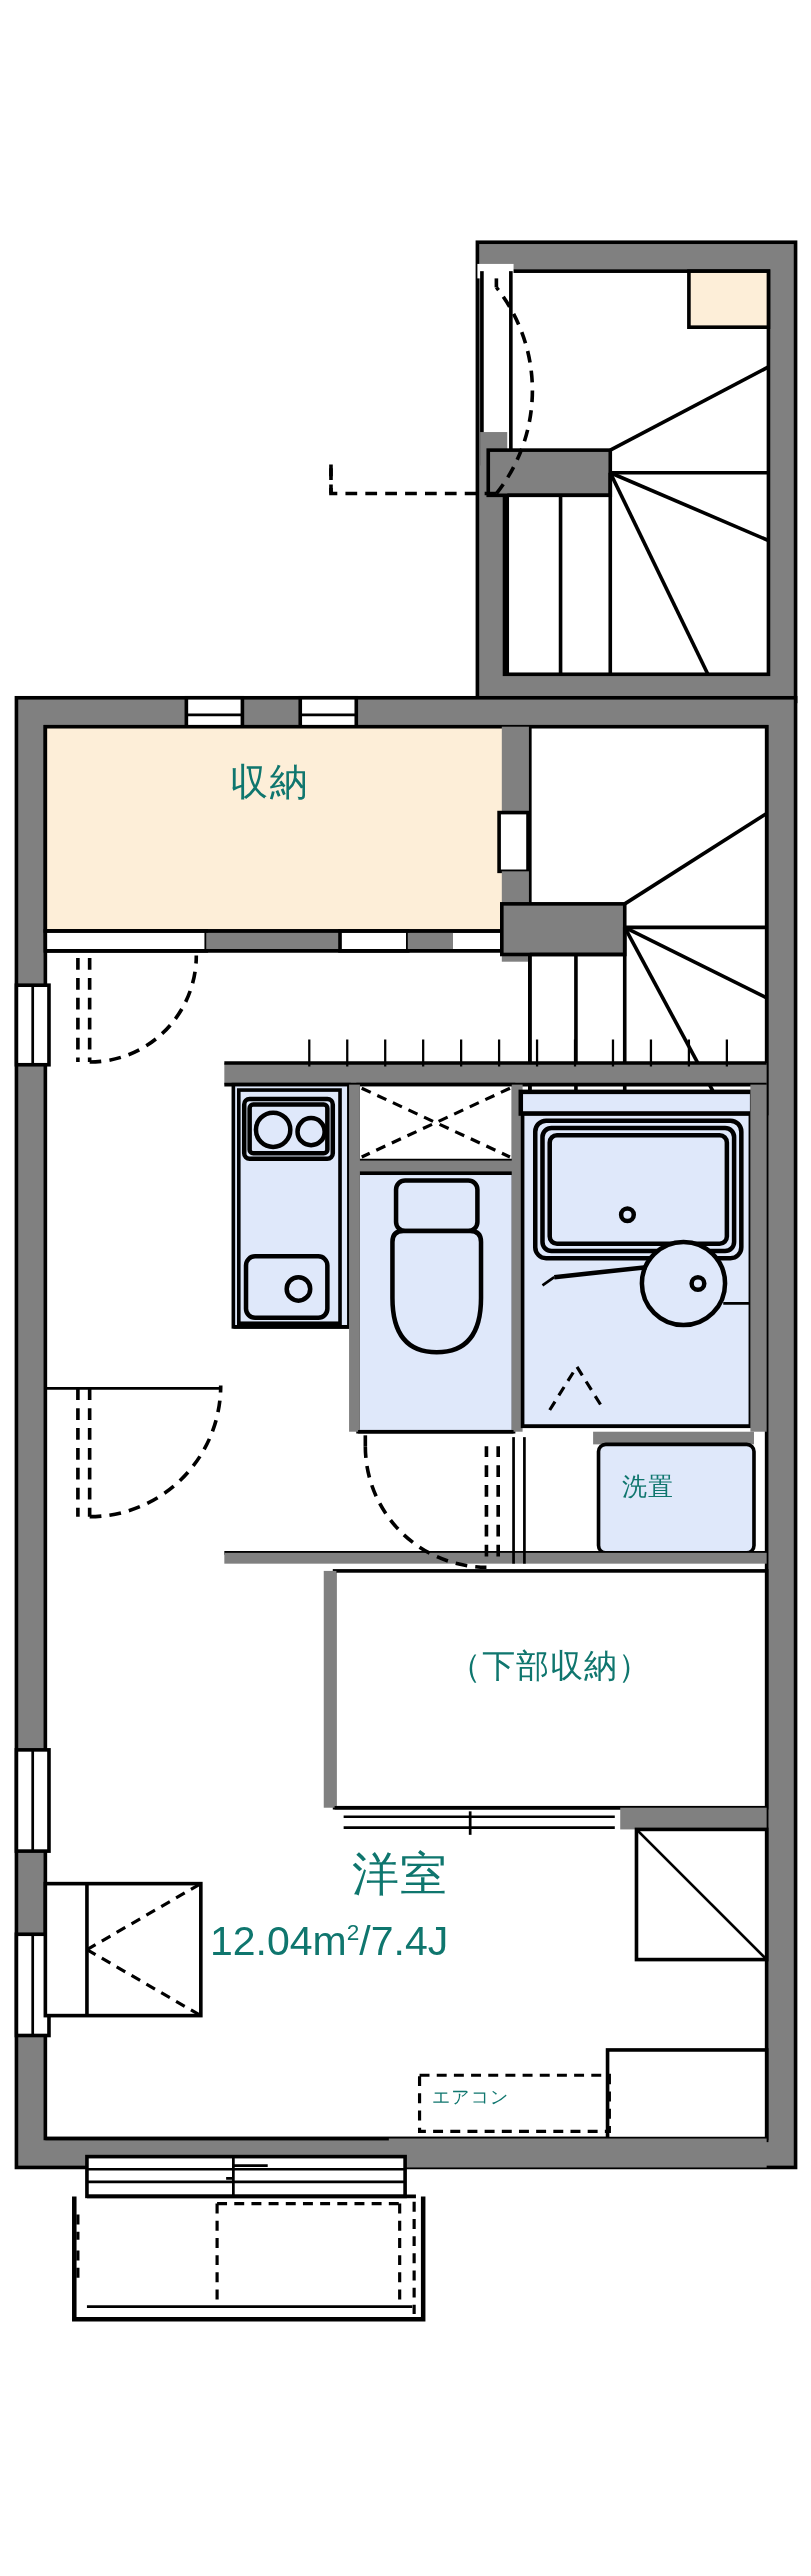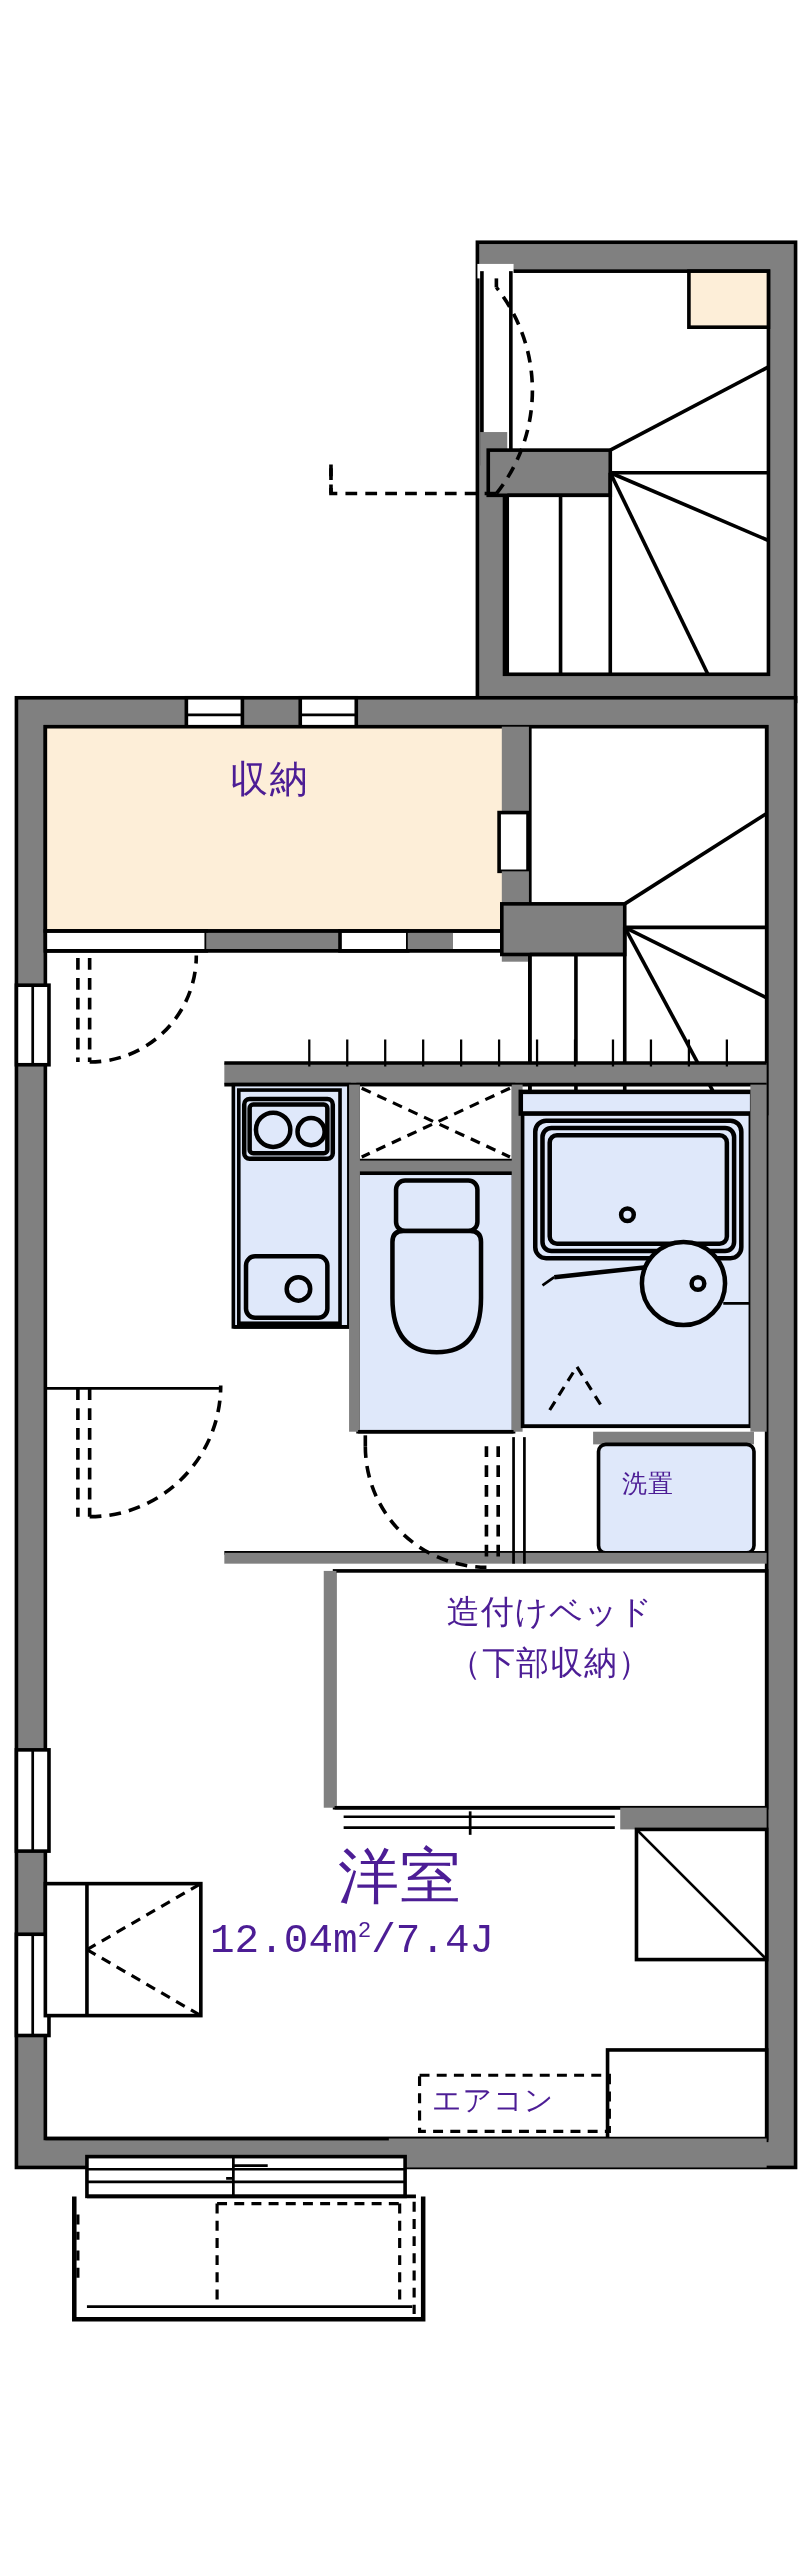--- a/index.html
+++ b/index.html
@@ -1,25 +1,25 @@
 <!DOCTYPE html>
 <html style="font-size:14.5px"><head>
 <meta charset="utf-8">
 <style>
   html,body{margin:0;padding:0;background:#ffffff;}
   body{font-family:"Liberation Sans","DejaVu Sans",sans-serif;}
   #stage{position:relative;width:812px;height:2576px;background:#ffffff;overflow:hidden;}
   svg{display:block;}
-  .lbl{position:absolute;color:#4c1d95;line-height:1.06;white-space:nowrap;font-family:Liberation Mono, monospace;}
+  .lbl{position:absolute;color:#0f766e;line-height:1.06;white-space:nowrap;font-family:Liberation Sans, sans-serif;}
   .lbl-storage{font-size:38px;letter-spacing:1.8px;}
   .lbl-wash{font-size:25px;letter-spacing:0.9px;}
   .lbl-bed{font-size:33px;letter-spacing:0.9px;text-align:center;}
-  .lbl-room{font-size:61px;letter-spacing:0.9px;text-align:center;}
+  .lbl-room{font-size:47px;letter-spacing:0.9px;text-align:center;}
   .lbl-room-area{font-size:41px;letter-spacing:0px;}
-  .lbl-ac{font-size:29px;letter-spacing:0.9px;}
+  .lbl-ac{font-size:18px;letter-spacing:0.9px;}
   sup{font-size:.55em;vertical-align:super;}
 </style>
 </head>
 <body>
 
 <div id="stage">
 
 <svg width="812" height="2576" viewBox="0 0 898 2850">
 
   <defs>
@@ -270,21 +270,20 @@
       <path class="dsh2" d="M458 2436 L458 2560"></path>
     </g>
 
   </g>
 </svg>
 
 <div class="lbl lbl-storage" style="left:230px; top:762px;">収納</div>
 
 <div class="lbl lbl-wash" style="left:622px; top:1473px;">洗置</div>
 
-<div class="lbl lbl-bed" style="left:336px; top:1598px; width:428px;">造付けベッド</div>
 <div class="lbl lbl-bed" style="left:336px; top:1649px; width:428px;">（下部収納）</div>
 
 <div class="lbl lbl-room" style="left:210px; top:1849px; width:380px;">洋室</div>
 
 <div class="lbl lbl-room-area" style="left:210px; top:1920px; width:380px;"><span>12.04</span><span>m</span><sup>2</sup><span>/7.4J</span></div>
 
 <div class="lbl lbl-ac" style="left:432px; top:2088px;">エアコン</div>
 
 </div>
 

